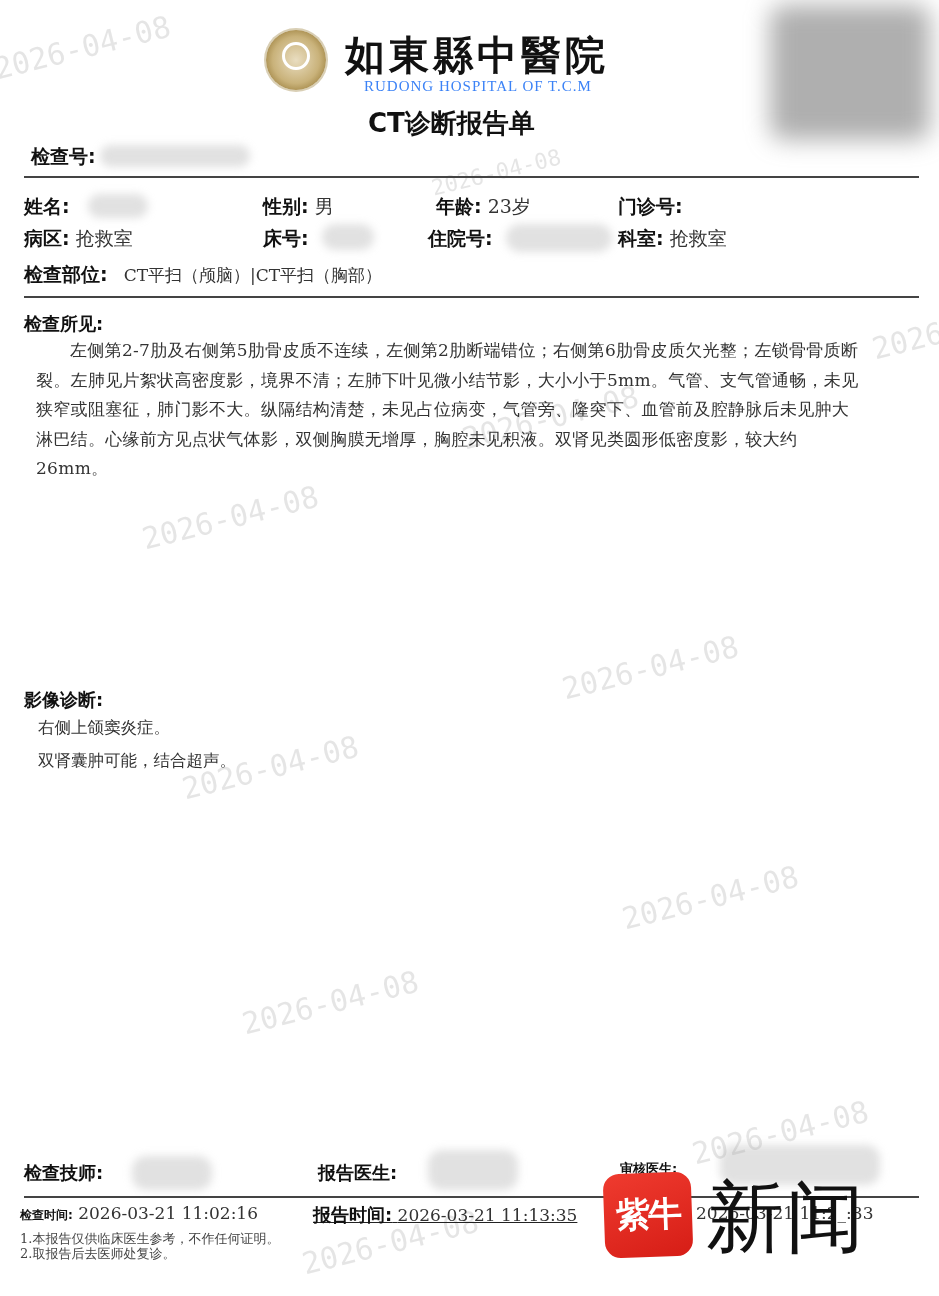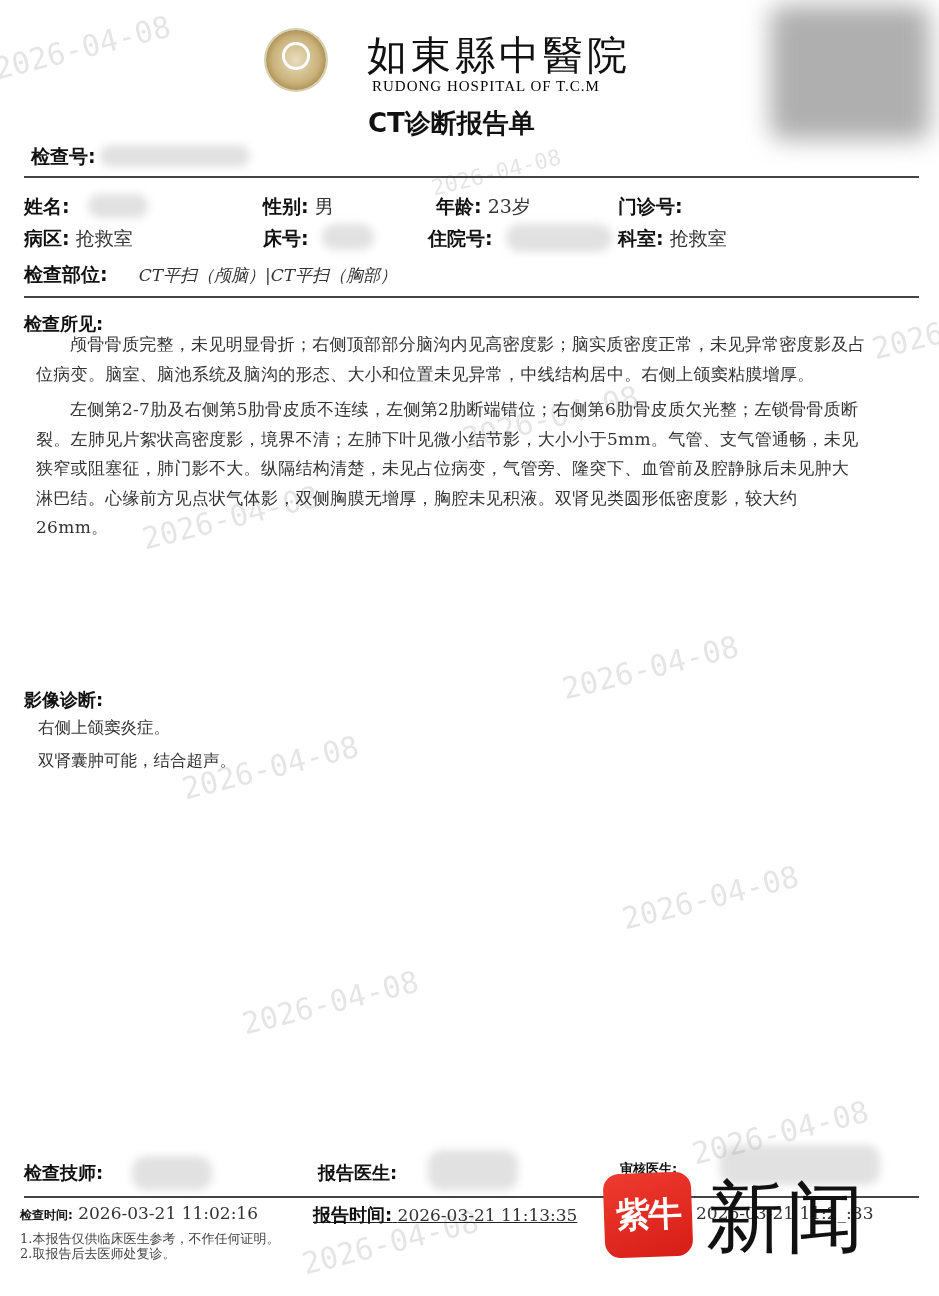--- a/index.html
+++ b/index.html
@@ -24,22 +24,22 @@
     
     .logo {
       left: 266px; top: 30px; width: 60px; height: 60px; border-radius: 50%;
       background: radial-gradient(circle at 50% 50%, #e9ddc0 0%, #c9b27a 55%, #a88d4e 75%, #e8e0cc 80%, #bfae85 100%);
       box-shadow: 0 0 0 2px #d9cfb5;
     }
     .logo-mark {
       position: absolute; left: 16px; top: 12px; width: 28px; height: 28px;
       border: 3px solid #fff; border-radius: 50%; box-sizing: border-box;
     }
-    .hosp-cn { left: 345px; top: 28px; font-size: 40px; letter-spacing: 4px; font-family: "DejaVu Serif", "Liberation Serif", serif; font-weight: normal; color: #111; margin-left: 22px; }
-    .hosp-en { left: 372px; top: 78px; font-size: 15px; letter-spacing: 1px; color: #000000; font-family: "Liberation Serif", serif; }
+    .hosp-cn { left: 345px; top: 28px; font-size: 40px; letter-spacing: 4px; font-family: "DejaVu Serif", "Liberation Serif", serif; font-weight: bold; color: #111; }
+    .hosp-en { left: 364px; top: 78px; font-size: 15px; letter-spacing: 1px; color: #3b82f6; font-family: "Liberation Serif", serif; }
     .title { left: 368px; top: 106px; font-size: 26px; }
     .hr { position: absolute; left: 24px; right: 20px; height: 2px; background: #444; }
     .field { position: absolute; font-size: 19px; white-space: nowrap; }
     .section-title { position: absolute; font-size: 18px; }
     .para { position: absolute; left: 36px; width: 830px; font-size: 17px; line-height: 29.5px; color: #333; letter-spacing: 0.3px; }
     .para p { margin: 0; text-indent: 2em; }
     .diag { position: absolute; left: 38px; font-size: 16.5px; line-height: 32.5px; color: #333; }
     .diag div { white-space: nowrap; }
     .foot-label { position: absolute; font-size: 18px; }
     .foot-time { position: absolute; font-size: 17px; white-space: nowrap; }
@@ -101,27 +101,26 @@
 <div class="blur" style="left:322px;top:224px;width:52px;height:26px;"></div>
 <div class="field bold" style="left:428px;top:226px;">住院号:</div>
 <div class="blur" style="left:506px;top:224px;width:106px;height:28px;"></div>
 <div class="field" style="left:618px;top:226px;">
   <span class="bold">科室:</span>
   <span class="val">抢救室</span>
 </div>
 
 <div class="field" style="left:24px;top:262px;">
   <span class="bold">检查部位:</span>
-  <span class="val" style="font-size:17px;margin-left:25px;font-style:italic;">CT平扫（颅脑）|CT平扫（胸部）</span>
+  <span class="val" style="font-size:17px;margin-left:10px;">CT平扫（颅脑）|CT平扫（胸部）</span>
 </div>
 <div class="hr" style="top:296px;"></div>
 
 <div class="section-title bold" style="left:24px;top:312px;">检查所见:</div>
 <div class="para" style="top:330px;">
-  <p>颅骨骨质完整，未见明显骨折；右侧顶部部分脑沟内见高密度影；脑实质密度正常，未见异常密度影及占位病变。脑室、脑池系统及脑沟的形态、大小和位置未见异常，中线结构居中。右侧上颌窦粘膜增厚。</p>
   <p style="margin-top:6px;">左侧第2-7肋及右侧第5肋骨皮质不连续，左侧第2肋断端错位；右侧第6肋骨皮质欠光整；左锁骨骨质断裂。左肺见片絮状高密度影，境界不清；左肺下叶见微小结节影，大小小于5mm。气管、支气管通畅，未见狭窄或阻塞征，肺门影不大。纵隔结构清楚，未见占位病变，气管旁、隆突下、血管前及腔静脉后未见肿大淋巴结。心缘前方见点状气体影，双侧胸膜无增厚，胸腔未见积液。双肾见类圆形低密度影，较大约26mm。</p>
 </div>
 
 <div class="section-title bold" style="left:24px;top:688px;">影像诊断:</div>
 <div class="diag" style="top:712px;">
   <div>右侧上颌窦炎症。</div>
   <div>双肾囊肿可能，结合超声。</div>
 </div>
 
 <div class="foot-label bold" style="left:24px;top:1161px;">检查技师:</div>

